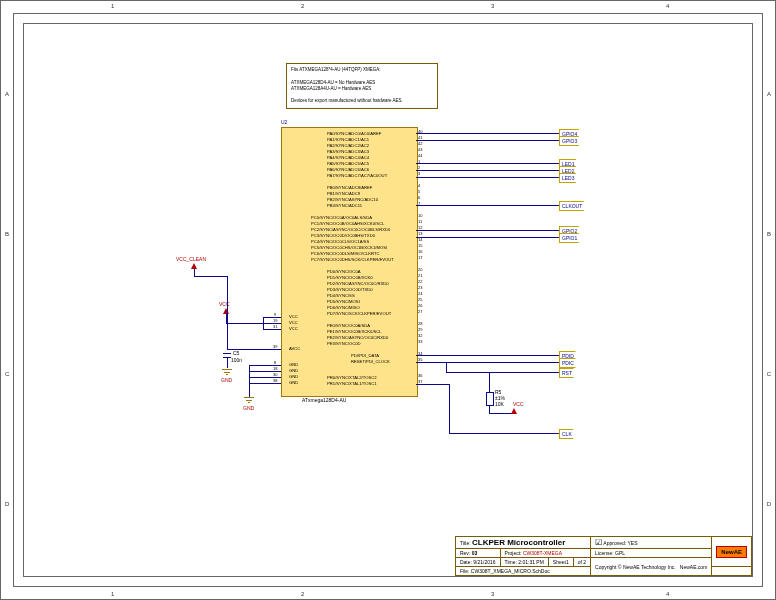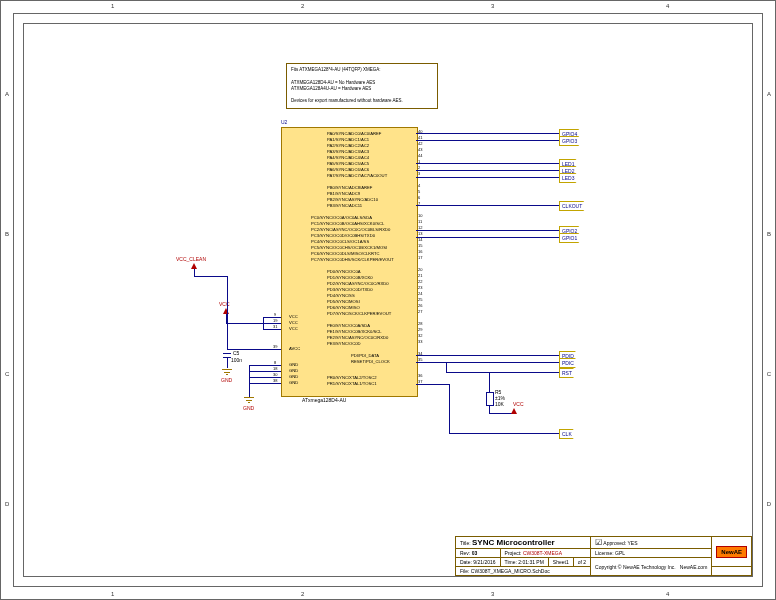--- a/index.html
+++ b/index.html
@@ -330,21 +330,21 @@
   <div class="wire" style="left:248px;top:376px;width:32px;height:1px"></div>
   <div class="wire" style="left:248px;top:382px;width:32px;height:1px"></div>
   <div class="wire" style="left:248px;top:364px;width:1px;height:32px"></div>
   <div class="gnd" style="left:243px;top:396px"></div>
   <span class="net-label" style="left:242px;top:404px">GND</span>
 
   <table class="title-block">
     <tbody>
         <tr>
       <td colspan="4"><span>Title:</span>
-        <span class="tb-title">SYNC Microcontroller</span></td>
+        <span class="tb-title">CLKPER Microcontroller</span></td>
       <td><span style="font-size:8px">☑</span> <span>Approved:</span>
         <span>YES</span></td>
       <td rowspan="3"><span class="newae-logo">NewAE</span></td>
     </tr>
     <tr>
       <td><span>Rev:</span>
         <b>03</b></td>
       <td colspan="3"><span>Project:</span>
         <span style="color:#b00000">CW308T-XMEGA</span></td>
       <td><span>License:</span>

